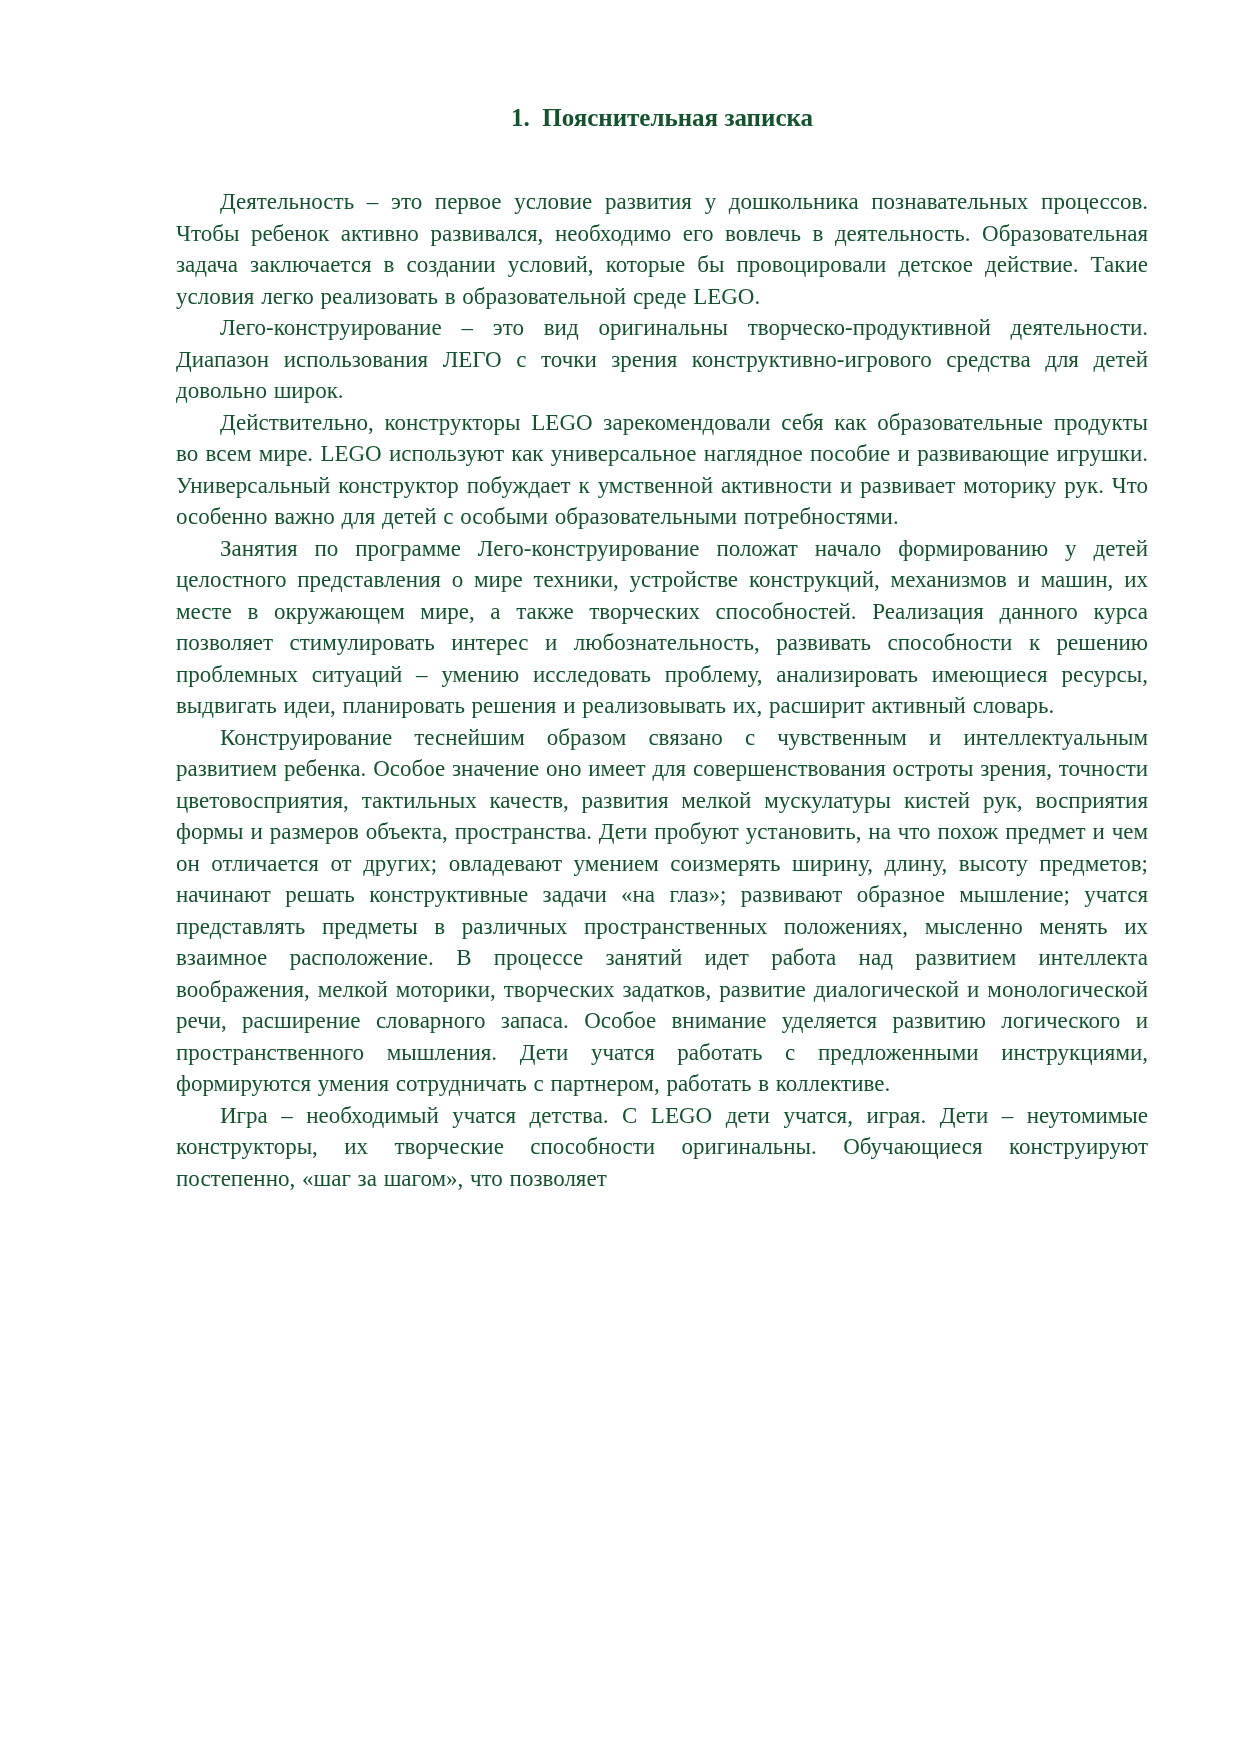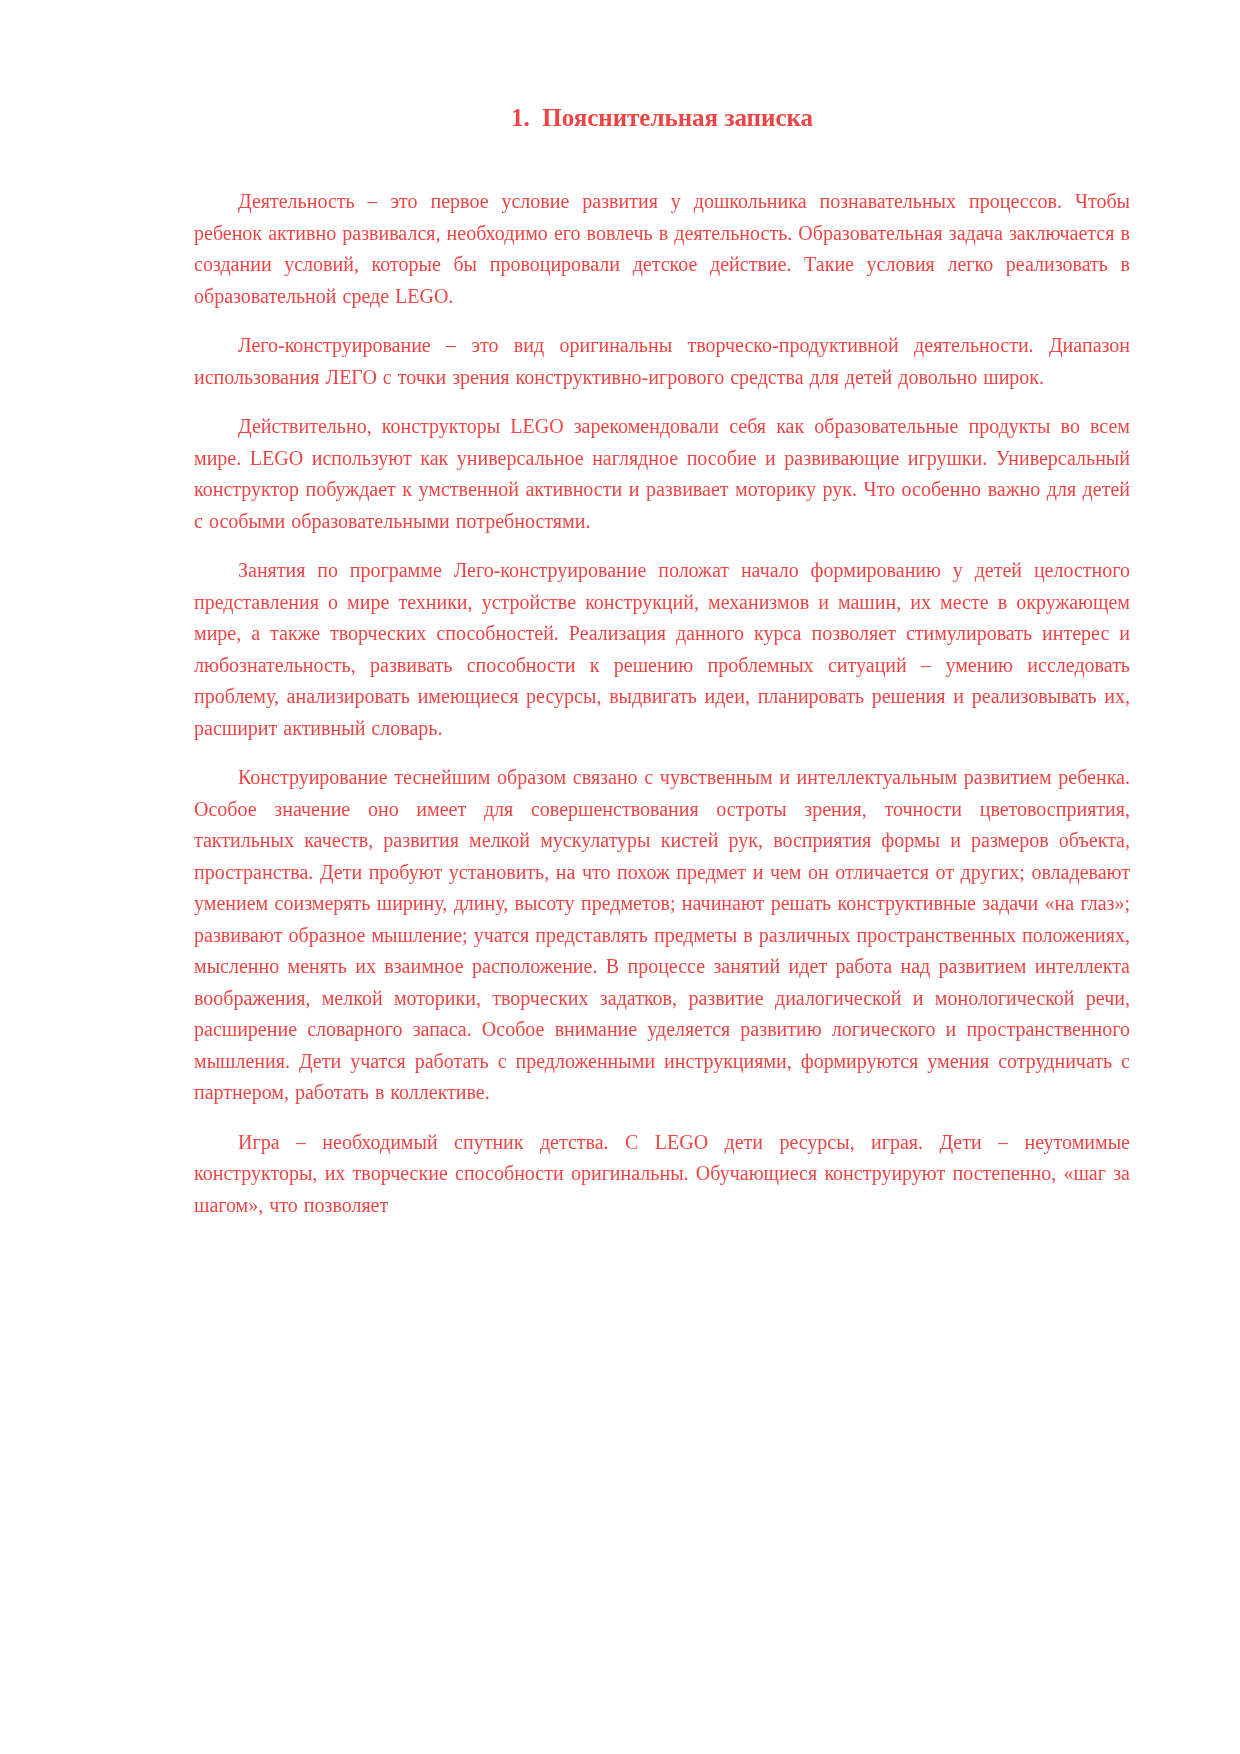--- a/index.html
+++ b/index.html
@@ -5,53 +5,53 @@
   html, body {
     margin: 0;
     padding: 0;
     background: #ffffff;
   }
   .page {
     position: relative;
     width: 1240px;
     height: 1754px;
     background: #ffffff;
-    color: #ef4444;
+    color: #14532d;
     font-family: "Liberation Serif", "DejaVu Serif", serif;
     overflow: hidden;
   }
   .content {
     position: absolute;
     left: 176px;
     top: 100px;
     width: 972px;
   }
   .doc-title {
     font-size: 25px;
     font-weight: bold;
     text-align: center;
     line-height: 36px;
     margin: 0 0 50px 0;
     white-space: pre-wrap;
   }
   .doc-paragraph {
-    margin: 18px;
-    font-size: 20px;
+    margin: 0;
+    font-size: 23px;
     line-height: 31.5px;
     text-align: justify;
     text-indent: 44px;
     word-spacing: 1px;
   }
 </style>
 </head>
 <body>
 
 <div class="page">
   <div class="content">
     <h1 class="doc-title">1.  Пояснительная записка</h1>
     <p class="doc-paragraph">Деятельность – это первое условие развития у дошкольника познавательных процессов. Чтобы ребенок активно развивался, необходимо его вовлечь в деятельность. Образовательная задача заключается в создании условий, которые бы провоцировали детское действие. Такие условия легко реализовать в образовательной среде LEGO.</p>
     <p class="doc-paragraph">Лего-конструирование – это вид оригинальны творческо-продуктивной деятельности. Диапазон использования ЛЕГО с точки зрения конструктивно-игрового средства для детей довольно широк.</p>
     <p class="doc-paragraph">Действительно, конструкторы LEGO зарекомендовали себя как образовательные продукты во всем мире. LEGO используют как универсальное наглядное пособие и развивающие игрушки. Универсальный конструктор побуждает к умственной активности и развивает моторику рук. Что особенно важно для детей с особыми образовательными потребностями.</p>
     <p class="doc-paragraph">Занятия по программе Лего-конструирование положат начало формированию у детей целостного представления о мире техники, устройстве конструкций, механизмов и машин, их месте в окружающем мире, а также творческих способностей. Реализация данного курса позволяет стимулировать интерес и любознательность, развивать способности к решению проблемных ситуаций – умению исследовать проблему, анализировать имеющиеся ресурсы, выдвигать идеи, планировать решения и реализовывать их, расширит активный словарь.</p>
     <p class="doc-paragraph">Конструирование теснейшим образом связано с чувственным и интеллектуальным развитием ребенка. Особое значение оно имеет для совершенствования остроты зрения, точности цветовосприятия, тактильных качеств, развития мелкой мускулатуры кистей рук, восприятия формы и размеров объекта, пространства. Дети пробуют установить, на что похож предмет и чем он отличается от других; овладевают умением соизмерять ширину, длину, высоту предметов; начинают решать конструктивные задачи «на глаз»; развивают образное мышление; учатся представлять предметы в различных пространственных положениях, мысленно менять их взаимное расположение. В процессе занятий идет работа над развитием интеллекта воображения, мелкой моторики, творческих задатков, развитие диалогической и монологической речи, расширение словарного запаса. Особое внимание уделяется развитию логического и пространственного мышления. Дети учатся работать с предложенными инструкциями, формируются умения сотрудничать с партнером, работать в коллективе.</p>
-    <p class="doc-paragraph">Игра – необходимый спутник детства. С LEGO дети ресурсы, играя. Дети – неутомимые конструкторы, их творческие способности оригинальны. Обучающиеся конструируют постепенно, «шаг за шагом», что позволяет</p>
+    <p class="doc-paragraph">Игра – необходимый учатся детства. С LEGO дети учатся, играя. Дети – неутомимые конструкторы, их творческие способности оригинальны. Обучающиеся конструируют постепенно, «шаг за шагом», что позволяет</p>
   </div>
 </div>
 
 </body></html>

